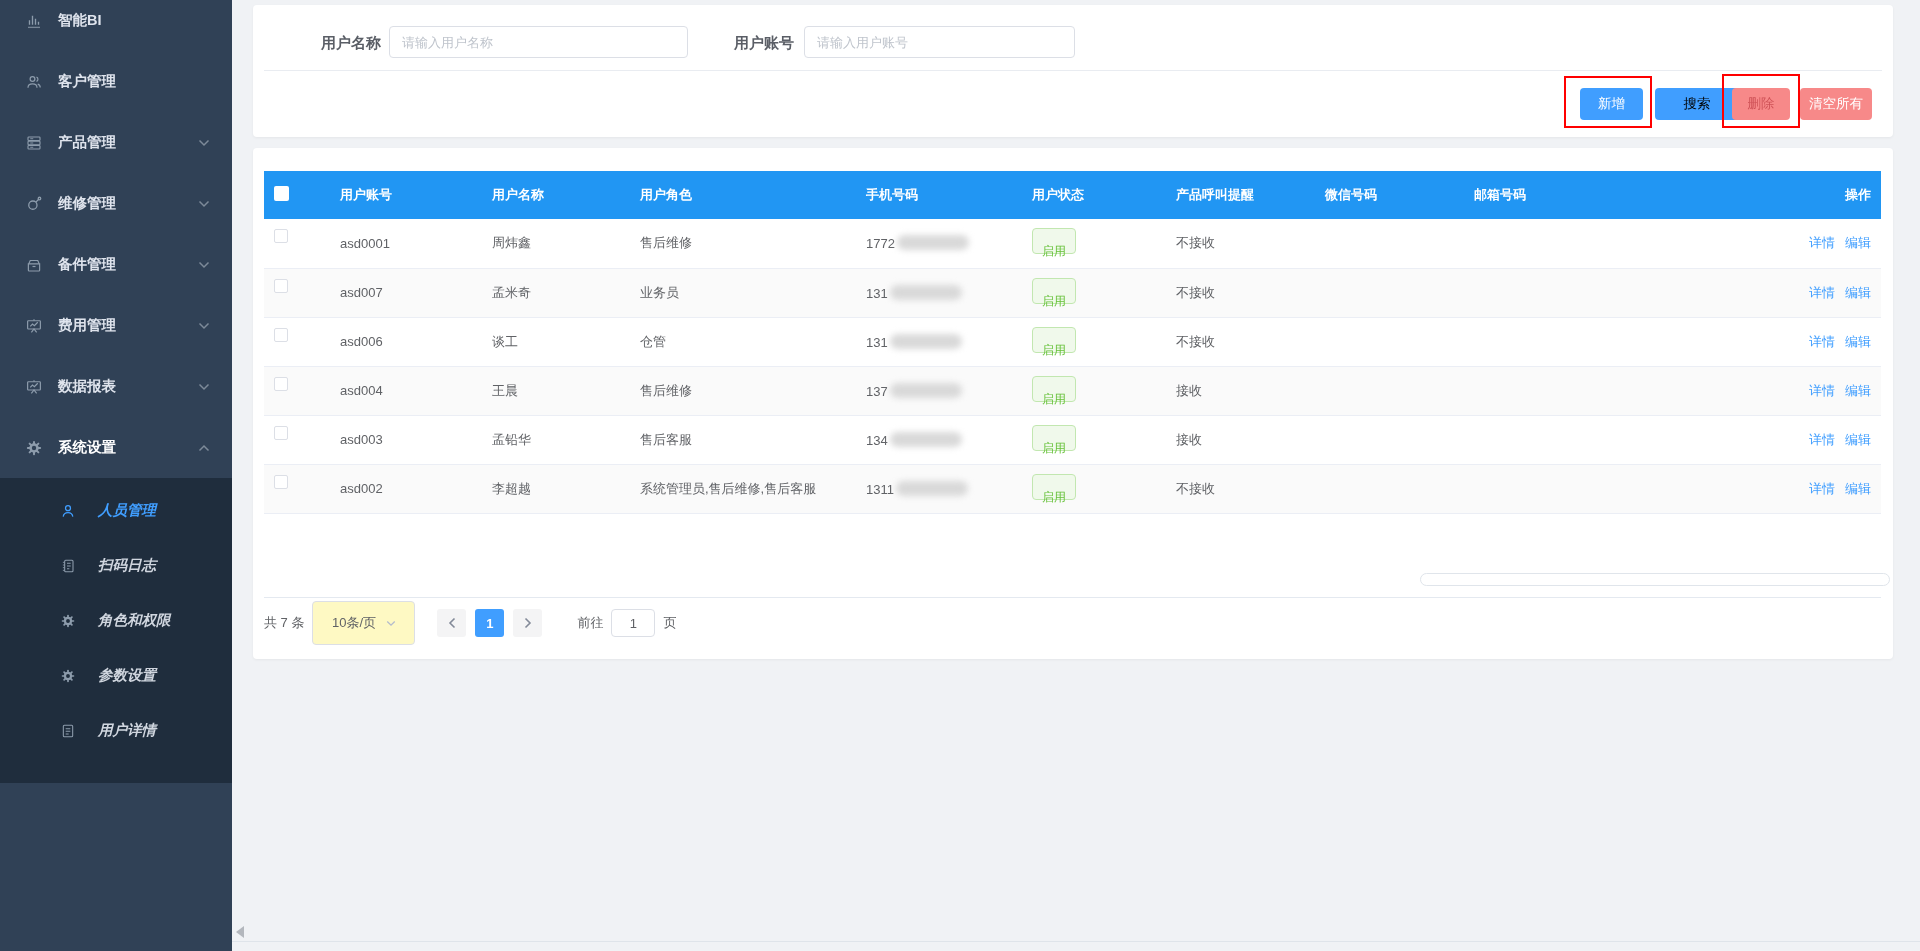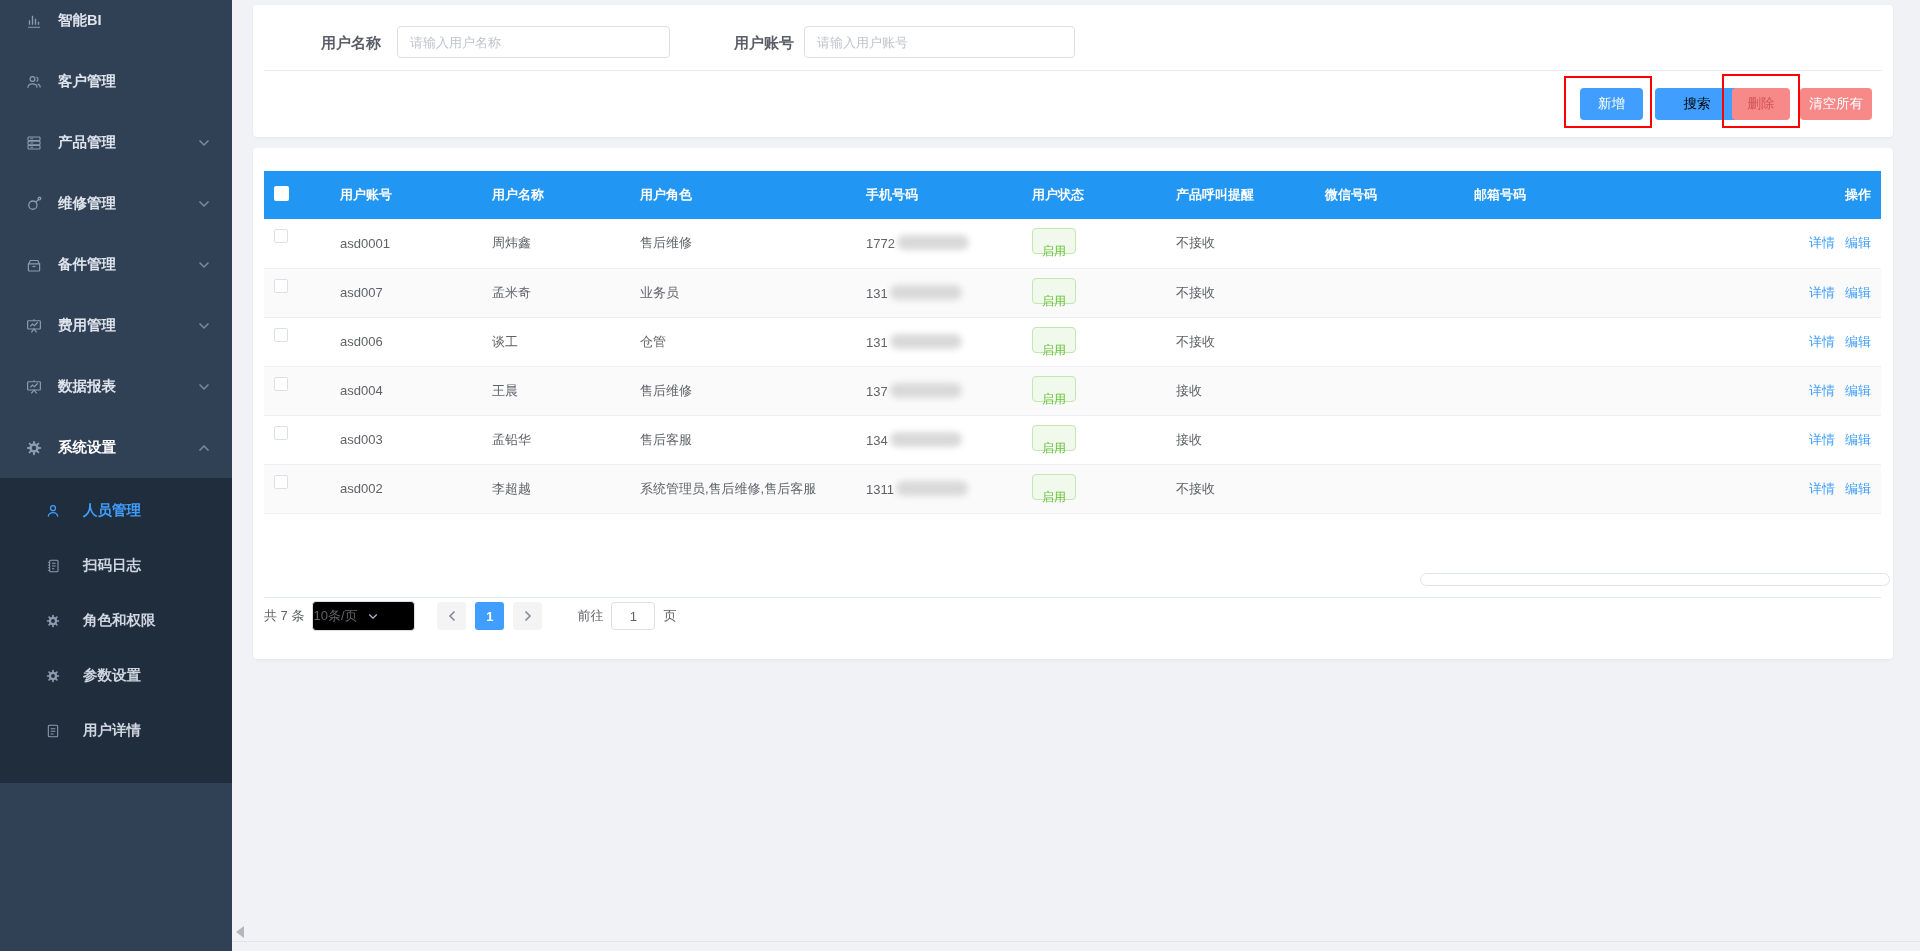--- a/index.html
+++ b/index.html
@@ -17,21 +17,21 @@
     position:relative; height:61px; display:flex; align-items:center;
     padding-left:25px; color:#dfe4ed; font-size:14.5px; font-weight:bold; cursor:pointer;
     --hole:#304156;
   }
   .menu-item .mi-icon { width:18px; height:18px; margin-right:15px; color:#8d9cac; flex:none; }
   .menu-item .mi-icon svg { width:18px; height:18px; display:block; }
   .menu-item .mi-arrow { margin-left:auto; margin-right:22px; width:12px; height:8px; color:#7d8a99; }
   .menu-item .mi-arrow svg { width:12px; height:8px; display:block; }
   .menu-item.parent-open { color:#ffffff; }
   .sub-menu { background:#1f2d3d; padding-top:5px; padding-bottom:25px; }
-  .sub-menu .menu-item { height:55px; padding-left:45px; font-size:14.5px; color:#d0d6df; --hole:#1f2d3d; }
+  .sub-menu .menu-item { height:55px; padding-left:60px; font-size:14.5px; color:#d0d6df;font-style:italic; --hole:#1f2d3d; }
   .sub-menu .menu-item .mi-icon { width:16px; height:16px; margin-right:22px; }
   .sub-menu .menu-item .mi-icon svg { width:16px; height:16px; }
   .sub-menu .menu-item.active { color:#409eff; }
   .sub-menu .menu-item.active .mi-icon { color:#409eff; }
 
   
   .card { position:absolute; left:253px; width:1640px; background:#fff; border-radius:4px;
           box-shadow:0 1px 3px rgba(0,0,0,0.05); }
   #card-filters { top:5px; height:132px; }
   #card-table { top:148px; height:511px; }
@@ -39,21 +39,21 @@
   
   .filter-label { position:absolute; top:29px; font-size:15px; font-weight:bold; color:#5a5e66; }
   #label-name { left:68px; }
   #label-account { left:481px; }
   .text-input {
     position:absolute; top:21px; height:32px; border:1px solid #dcdfe6; border-radius:4px;
     padding:0 12px; font-size:13px; color:#606266; outline:none;
     font-family:"Liberation Sans","DejaVu Sans",sans-serif;
   }
   .text-input::placeholder { color:#bfc4cc; }
-  #input-name { left:144px; width:273px; }
+  #input-name { left:136px; width:299px; }
   #input-account { left:551px; width:271px; }
   .filter-divider { position:absolute; left:11px; right:11px; top:65px; border-top:1px solid #e9ecf1; }
   .btn {
     position:absolute; top:83px; height:32px; border:none; border-radius:4px;
     font-size:13.5px; cursor:pointer; font-family:inherit;
   }
   #btn-add    { left:1327px; width:63px; background:#409eff; color:#fff; }
   #btn-search { left:1402px; width:84px; background:#409eff; color:#000000; }
   #btn-delete { left:1479px; width:58px; background:#f78989; color:#cf5257; }
   #btn-clear  { left:1547px; width:72px; background:#f78989; color:#fff; }
@@ -95,23 +95,23 @@
   #scroll-thumb {
     position:absolute; left:1167px; top:425px; width:470px; height:13px;
     background:#fff; border:1px solid #e0e5eb; border-radius:7px;
   }
   #table-bottom-line { position:absolute; left:11px; width:1617px; top:449px; border-top:1px solid #e4e9f0; }
 
   
   .pagination { position:absolute; left:11px; top:453px; display:flex; align-items:center; font-size:13px; color:#606266; }
   .pg-total { margin-right:8px; }
   .pg-size {
-    width:103px; height:30px; border:1px solid #dcdfe6; border-radius:4px;
-    display:flex; align-items:center; gap:10px;
-    color:#606266; margin-right:22px; cursor:pointer; background:#000000;
+    width:103px; height:44px; border:1px solid #dcdfe6; border-radius:4px;
+    display:flex; align-items:center; justify-content:center; gap:10px;
+    color:#606266; margin-right:22px; cursor:pointer; background:#fef9c3;
   }
   .pg-size .sel-arrow { width:10px; height:7px; color:#b4bccc; }
   .pg-size .sel-arrow svg { width:10px; height:7px; display:block; }
   .pg-btn {
     width:29px; height:28px; border-radius:3px; display:flex; align-items:center; justify-content:center;
     background:#f4f4f5; color:#838a99; cursor:pointer; margin-right:9px;
   }
   .pg-btn svg { width:8px; height:12px; }
   .pg-page {
     width:29px; height:28px; border-radius:3px; display:flex; align-items:center; justify-content:center;

